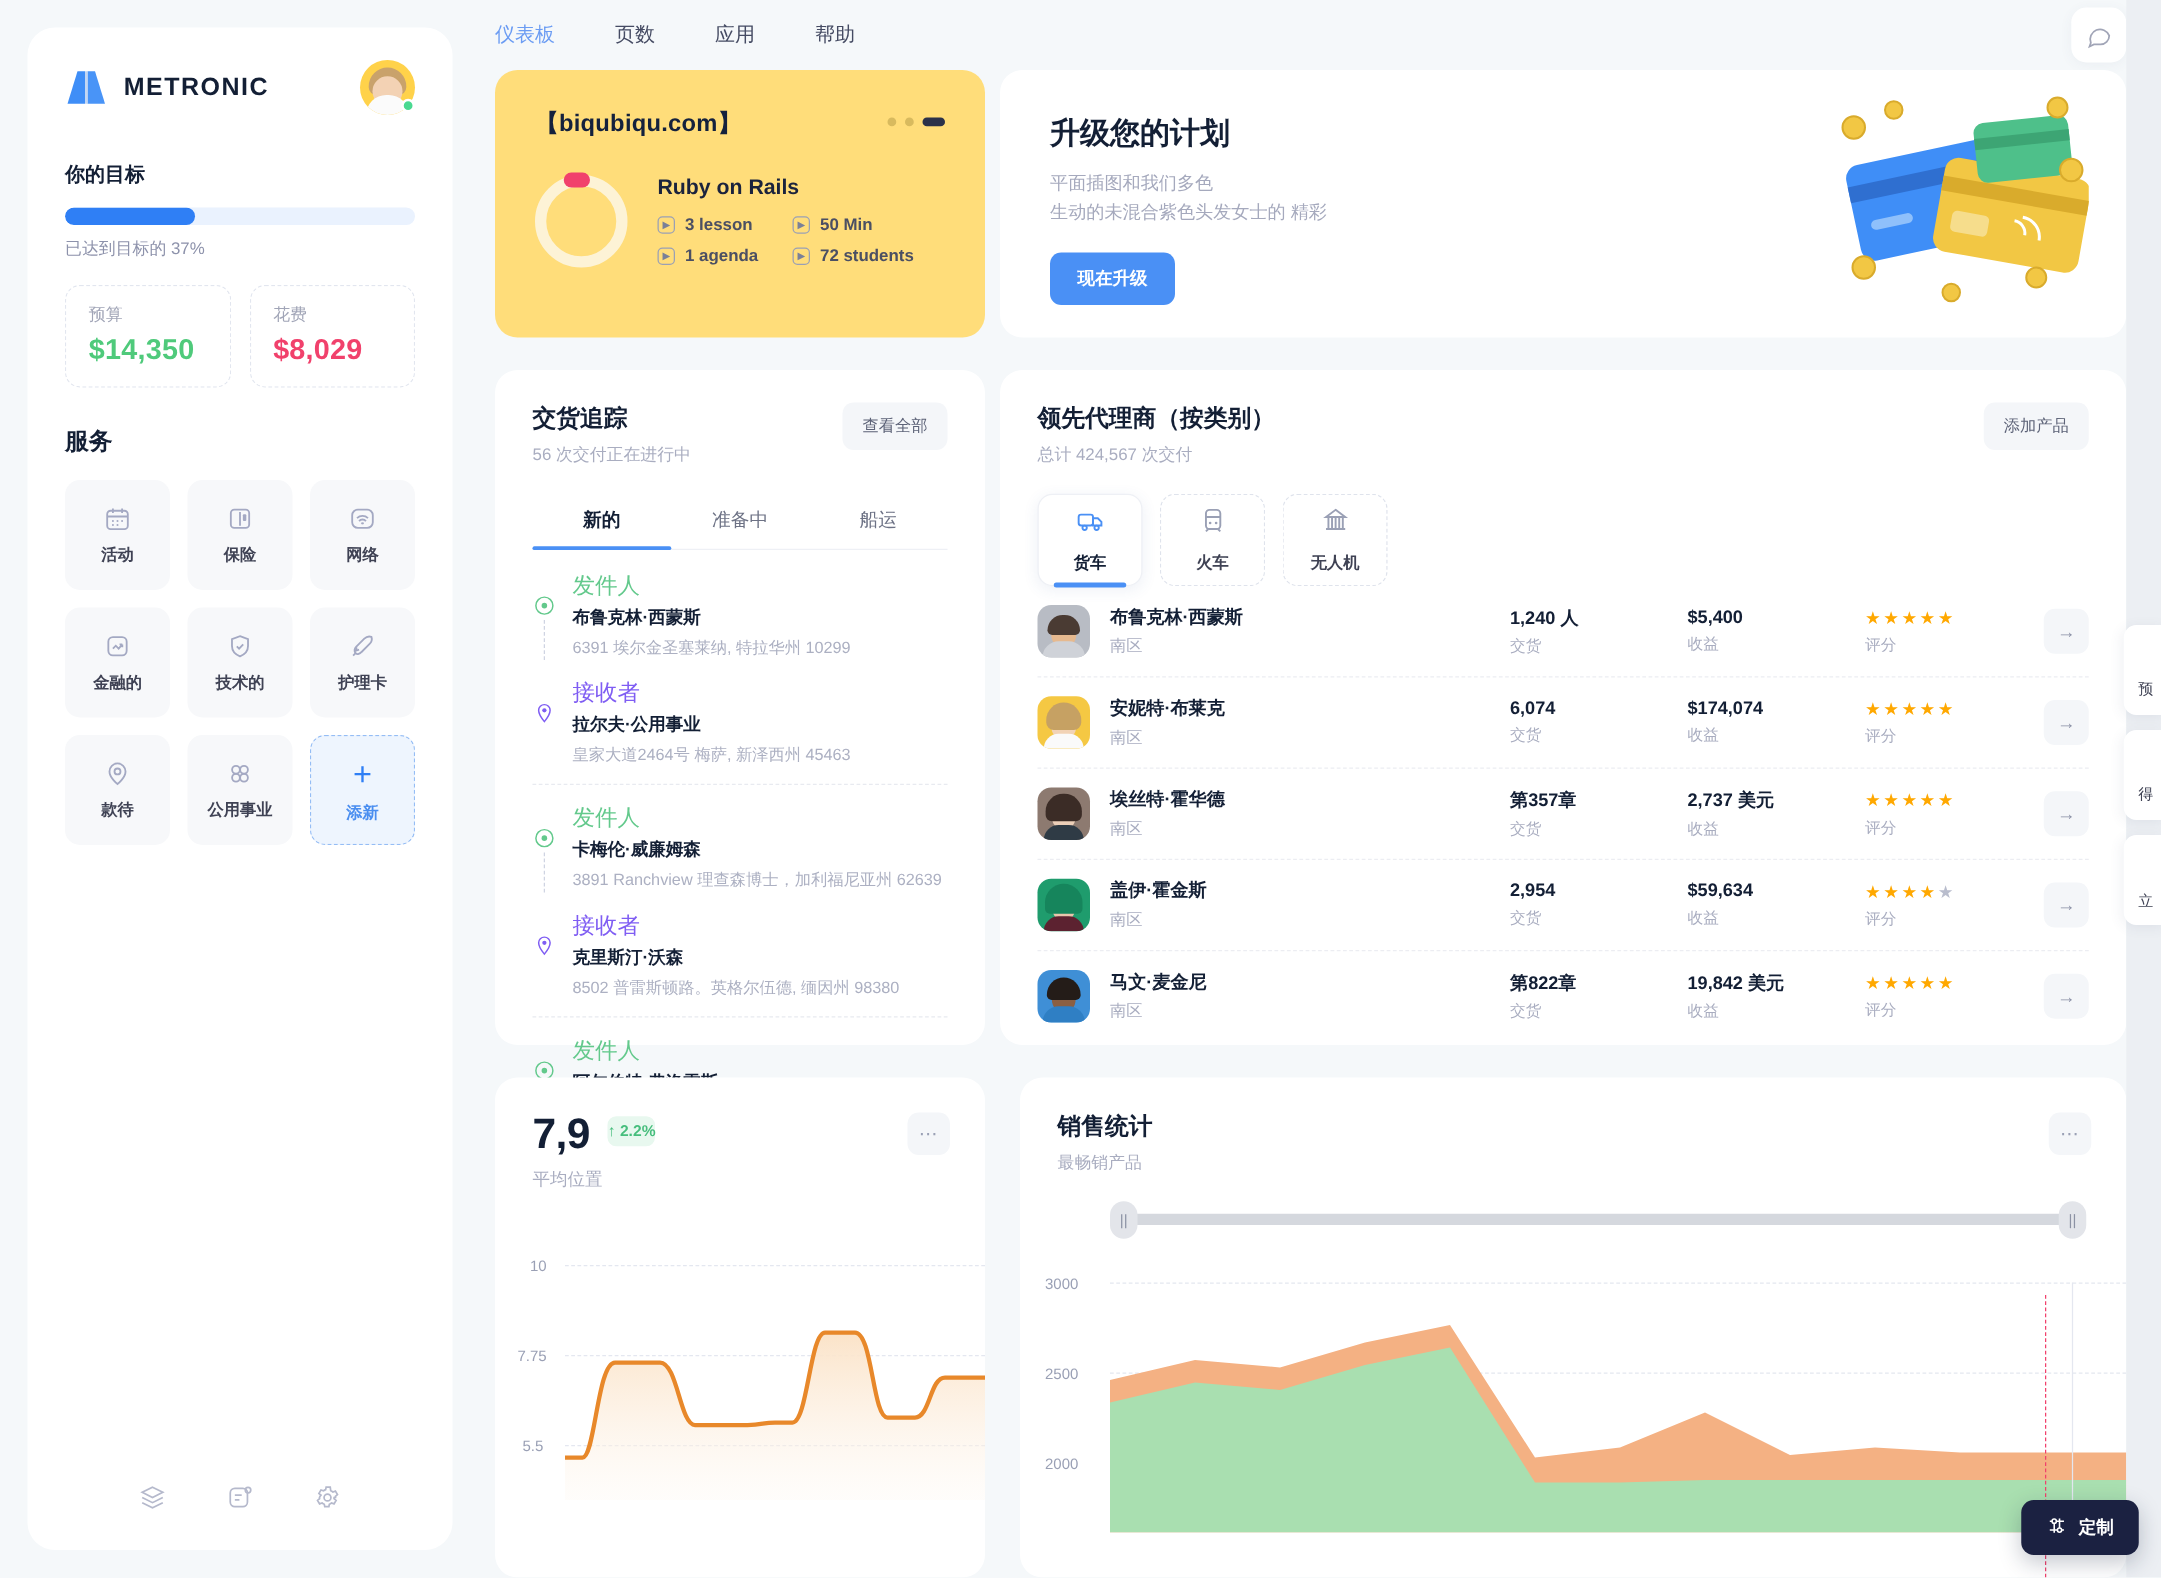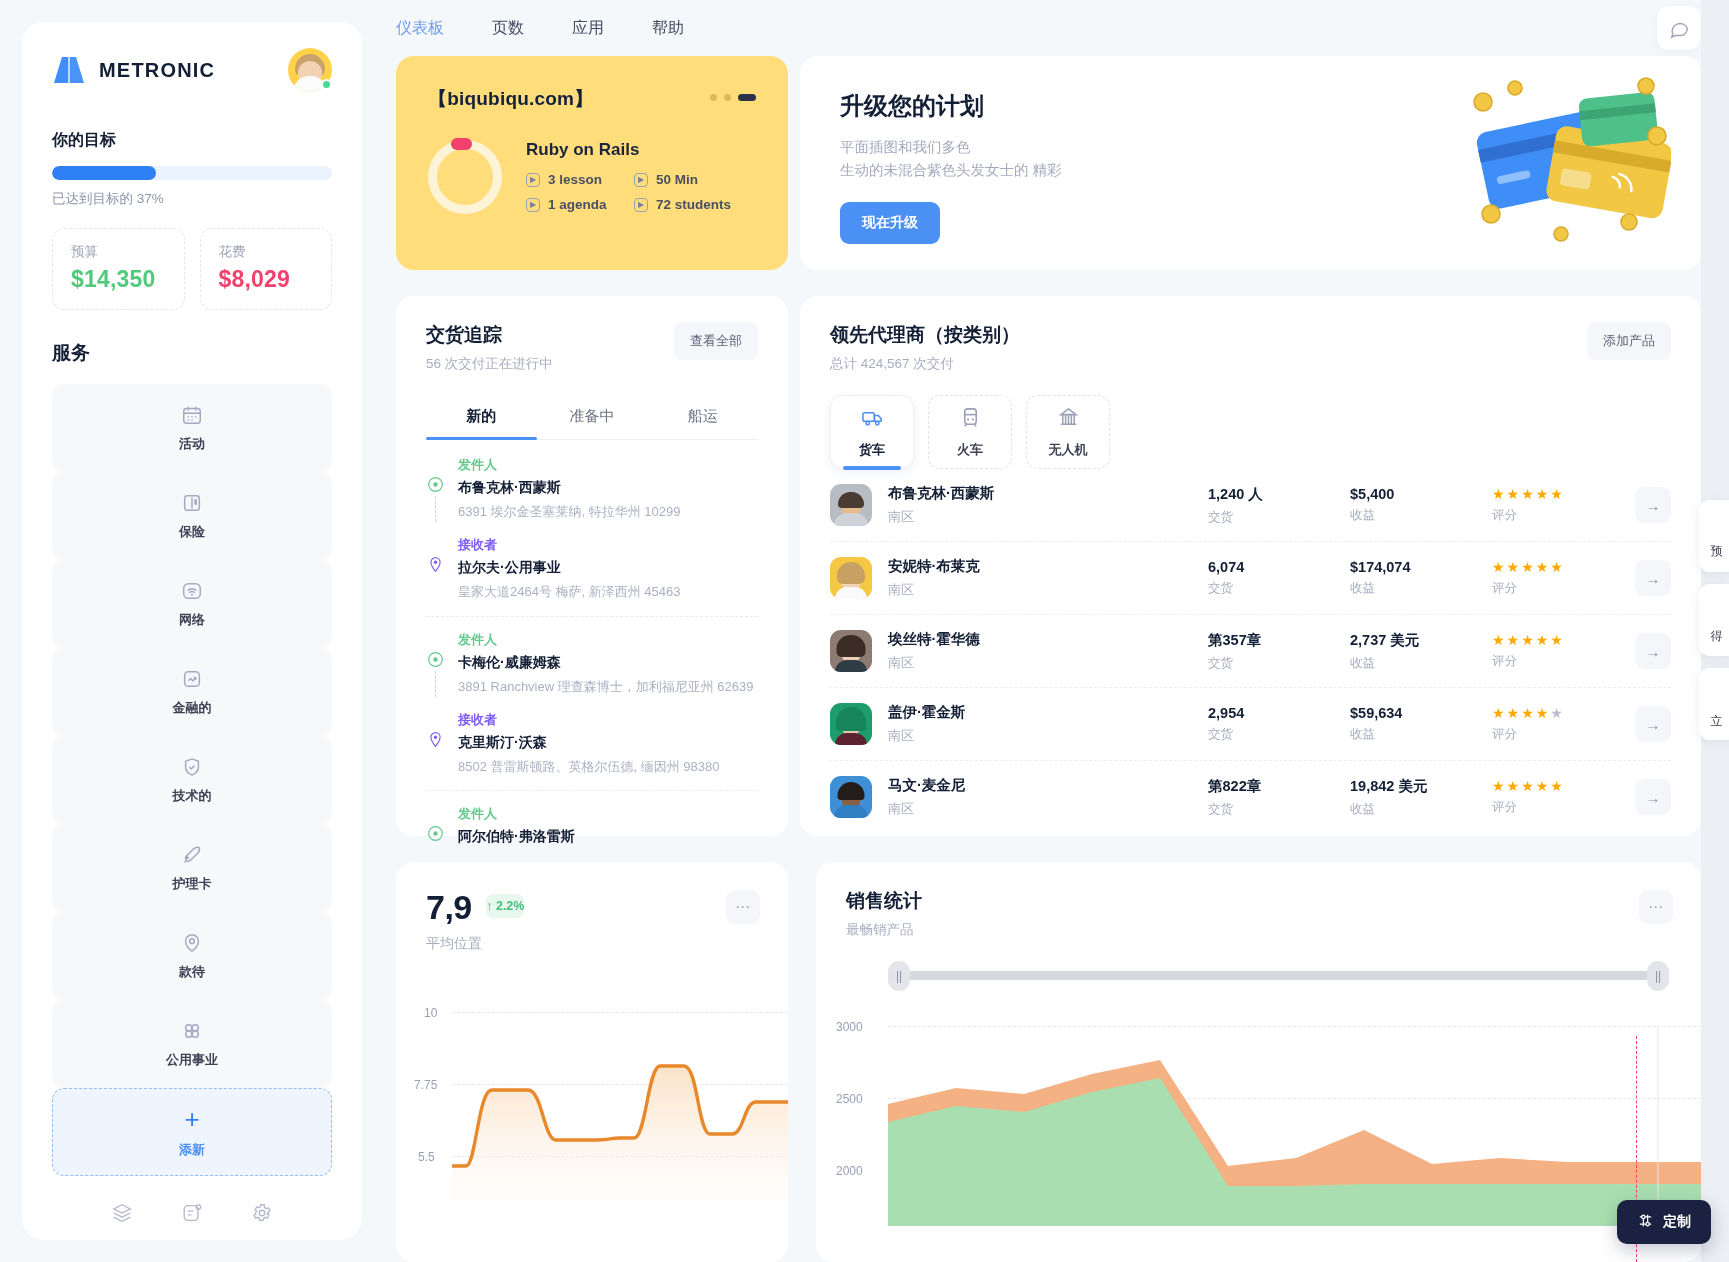--- a/index.html
+++ b/index.html
@@ -53,21 +53,21 @@
   .money-box {
     flex: 1; border: 1px dashed #e2e6ef; border-radius: 12px;
     padding: 14px 0 16px 18px;
   }
   .money-label { font-size: 13.5px; color: #a1a5b7; margin-bottom: 5px; }
   .money-value { font-size: 23px; font-weight: 700; letter-spacing: .2px; }
   .green { color: #4fca7b; }
   .red { color: #f1416c; }
 
   .services-title { margin-top: 30px; margin-bottom: 18px; font-size: 19px; font-weight: 700; color:#131f35;}
-  .svc-grid { display: grid; grid-template-columns: repeat(1, 1fr); }
+  .svc-grid { display: grid; grid-template-columns: repeat(3, 1fr); gap: 14px; }
   .svc-card {
     height: 88px; border-radius: 12px; background: #f7f8fa;
     display: flex; flex-direction: column; align-items: center; justify-content: center;
     gap: 9px; cursor: pointer;
   }
   .svc-card.add {
     background: #eef5fe; border: 1px dashed #95bdf5;
   }
   .svc-label { font-size: 13px; color: #3f4254; font-weight: 600; }
   .svc-ico { color: #a4a9c3; display: flex; }
@@ -145,21 +145,21 @@
     background:#4a90f5; border-radius:2px; }
 
   .track-list { margin-top: 16px; }
   .track-group { padding-bottom: 14px; border-bottom: 1px dashed #e8eaf0; margin-bottom: 14px; }
   .track-group.last { border-bottom: none; }
   .track-row { display:flex; gap: 14px; margin-bottom: 14px; }
   .track-row:last-child { margin-bottom: 0; }
   .pin-col { width: 18px; display:flex; flex-direction:column; align-items:center; padding-top: 20px;}
   .pin { width:17px; height:17px; flex:0 0 17px; }
   .pin-line { flex:1; width:0; border-left: 1px dashed #cfd4e2; margin-top:3px; min-height:26px;}
-  .track-kind { font-size: 13px; font-weight: 700; }
+  .track-kind { font-size: 18px; font-weight: 400; }
   .kind-from { color: #63c98c; }
   .kind-to { color: #7f5df3; }
   .track-name { margin-top: 5px; font-size: 14px; font-weight: 700; color:#131f35; }
   .track-addr { margin-top: 5px; font-size: 13px; color:#acb0c2; line-height:1.5; }
 
   
   .agents-card { margin-top: 26px; padding: 26px 30px 10px 30px; height: 540px; }
   .mode-tabs { display:flex; gap: 14px; margin-top: 22px; }
   .mode-tab {
     width: 84px; height: 74px; border-radius: 12px; border: 1px dashed #dfe3ec;

